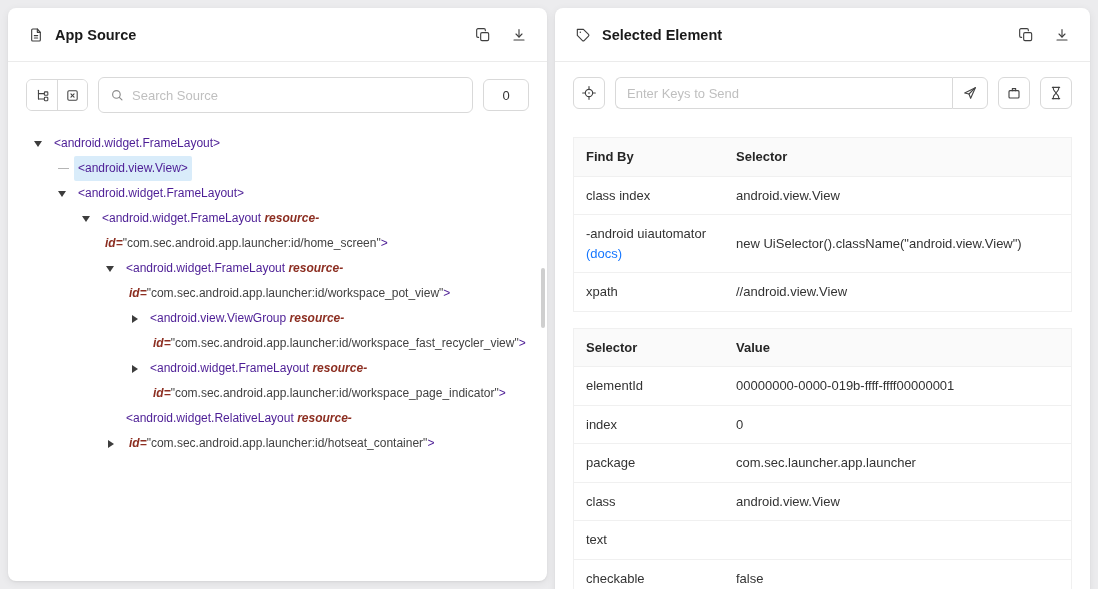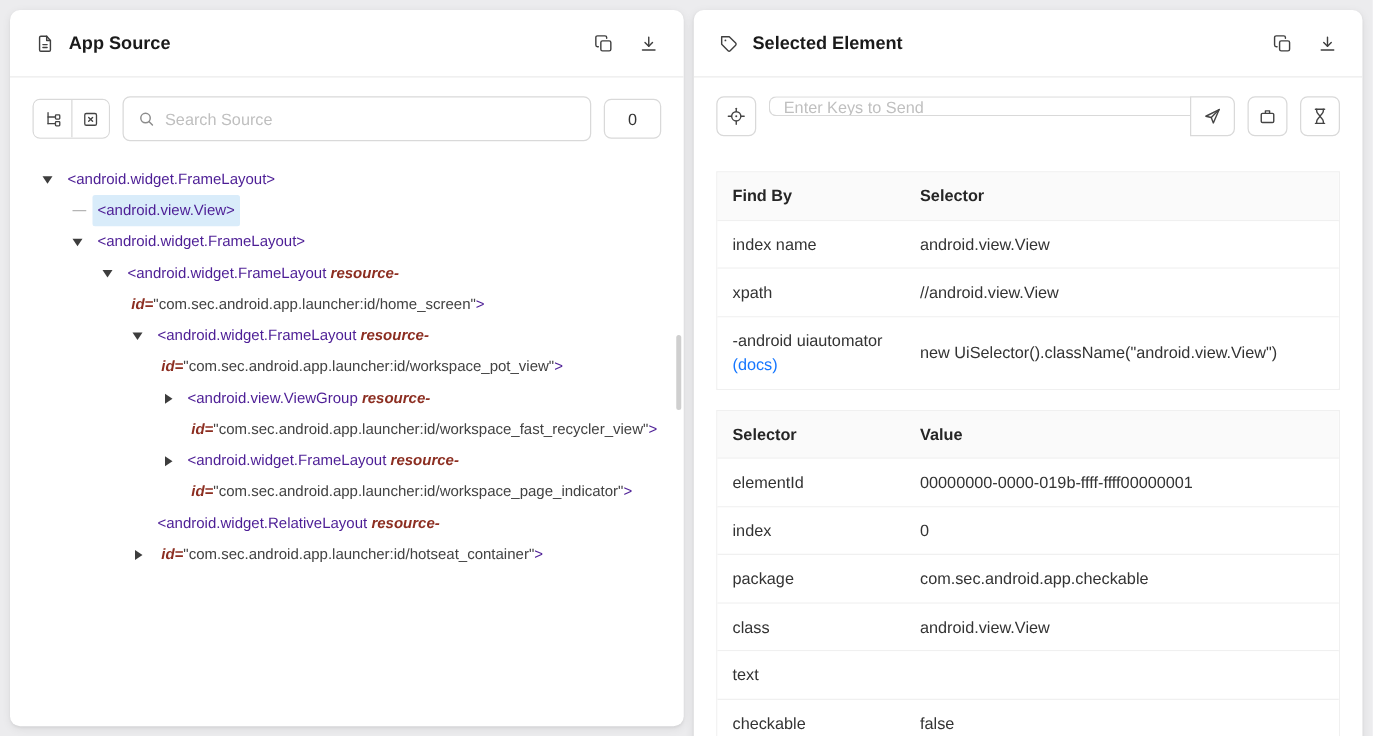--- a/index.html
+++ b/index.html
@@ -84,21 +84,21 @@
   }
 
   
   .icon-btn {
     width:32px; height:32px; border:1px solid #d9d9d9; border-radius:6px;
     background:#fff; color:#444; display:flex; align-items:center; justify-content:center;
     cursor:pointer; flex:0 0 auto;
   }
   .keys-group { flex:1; display:flex; }
   .keys-input {
-    flex:1; height:16px; border:1px solid #d9d9d9; border-right:none;
+    flex:1; height:32px; border:1px solid #d9d9d9; border-right:none;
     border-radius:6px 0 0 6px; padding:0 11px; font-size:13px; color:#ef4444;
     outline:none; font-family:"Liberation Sans", sans-serif;
   }
   .send-btn {
     width:36px; height:32px; border:1px solid #d9d9d9; border-radius:0 6px 6px 0;
     background:#fff; color:#444; display:flex; align-items:center; justify-content:center; cursor:pointer;
   }
 
   
   .data-table { margin:16px 18px 0 18px; border:1px solid #f0f0f0; font-size:13px; }
@@ -296,51 +296,51 @@
       </button>
     </div>
 
     <div class="data-table">
       <div class="trow thead">
         <div class="tcell tcell-label">Find By</div>
         <div class="tcell tcell-value">Selector</div>
       </div>
       <div id="find-by-rows">
           <div class="trow">
-            <div class="tcell tcell-label">index name</div>
+            <div class="tcell tcell-label">class index</div>
             <div class="tcell tcell-value">android.view.View</div>
+          </div>
+          <div class="trow">
+            <div class="tcell tcell-label">-android uiautomator<a class="docs-link">(docs)</a></div>
+            <div class="tcell tcell-value">new UiSelector().className("android.view.View")</div>
           </div>
           <div class="trow">
             <div class="tcell tcell-label">xpath</div>
             <div class="tcell tcell-value">//android.view.View</div>
-          </div>
-          <div class="trow">
-            <div class="tcell tcell-label">-android uiautomator<a class="docs-link">(docs)</a></div>
-            <div class="tcell tcell-value">new UiSelector().className("android.view.View")</div>
           </div>
         </div>
     </div>
 
     <div class="data-table">
       <div class="trow thead">
         <div class="tcell tcell-label">Selector</div>
         <div class="tcell tcell-value">Value</div>
       </div>
       <div id="attribute-rows">
           <div class="trow">
             <div class="tcell tcell-label">elementId</div>
             <div class="tcell tcell-value">00000000-0000-019b-ffff-ffff00000001</div>
           </div>
           <div class="trow">
             <div class="tcell tcell-label">index</div>
             <div class="tcell tcell-value">0</div>
           </div>
           <div class="trow">
             <div class="tcell tcell-label">package</div>
-            <div class="tcell tcell-value">com.sec.android.app.checkable</div>
+            <div class="tcell tcell-value">com.sec.launcher.app.launcher</div>
           </div>
           <div class="trow">
             <div class="tcell tcell-label">class</div>
             <div class="tcell tcell-value">android.view.View</div>
           </div>
           <div class="trow">
             <div class="tcell tcell-label">text</div>
             <div class="tcell tcell-value"></div>
           </div>
           <div class="trow">

